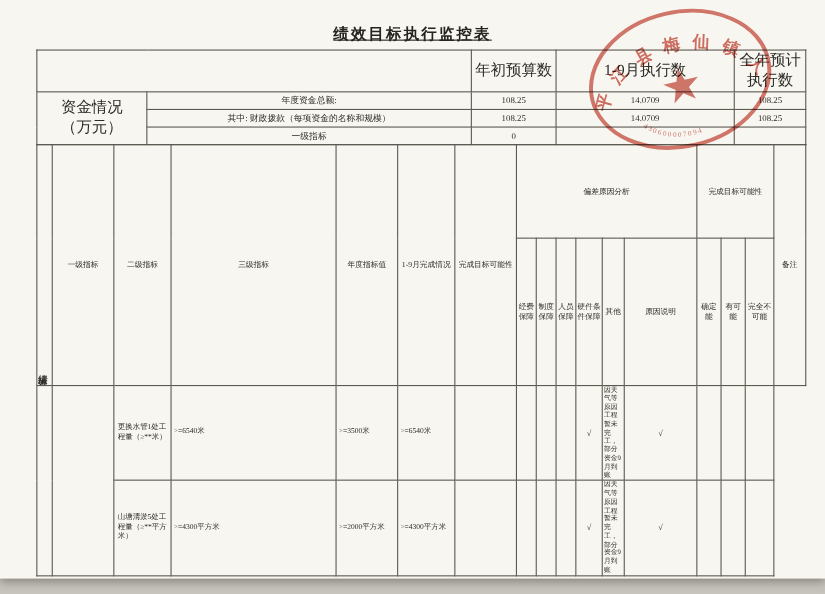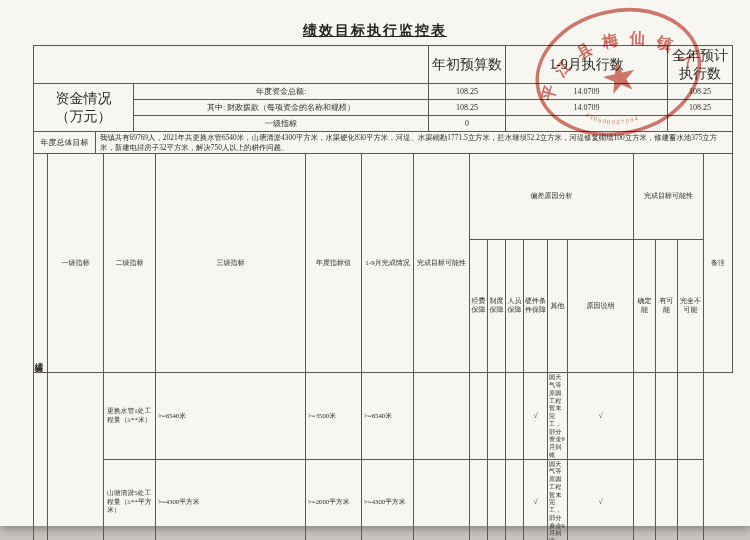--- a/index.html
+++ b/index.html
@@ -105,32 +105,20 @@
     </tr>
     <tr>
       <td>一级指标</td>
       <td>0</td>
       <td></td>
       <td></td>
     </tr>
   </tbody>
     </table>
 
-  <table class="goal-table">
-    <colgroup>
-        <col style="width:62px">
-        <col style="width:637px">
-      </colgroup>
-    <tbody>
-        <tr>
-      <td class="lab">年度总体目标</td>
-      <td class="goal-text">我镇共有69769人，2021年共更换水管6540米，山塘清淤4300平方米，水渠硬化830平方米，河堤、水渠砌勘1771.5立方米，拦水堰坝52.2立方米，河堤修复砌墙100立方米，修建蓄水池375立方米，新建电排房子32平方米，解决750人以上的耕作问题。</td>
-    </tr>
-  </tbody>
-    </table>
 
   <table class="main-table">
     <colgroup>
       <col style="width:14px">
         <col style="width:56px">
         <col style="width:52px">
         <col style="width:150px">
       <col style="width:56px">
         <col style="width:52px">
         <col style="width:56px">

